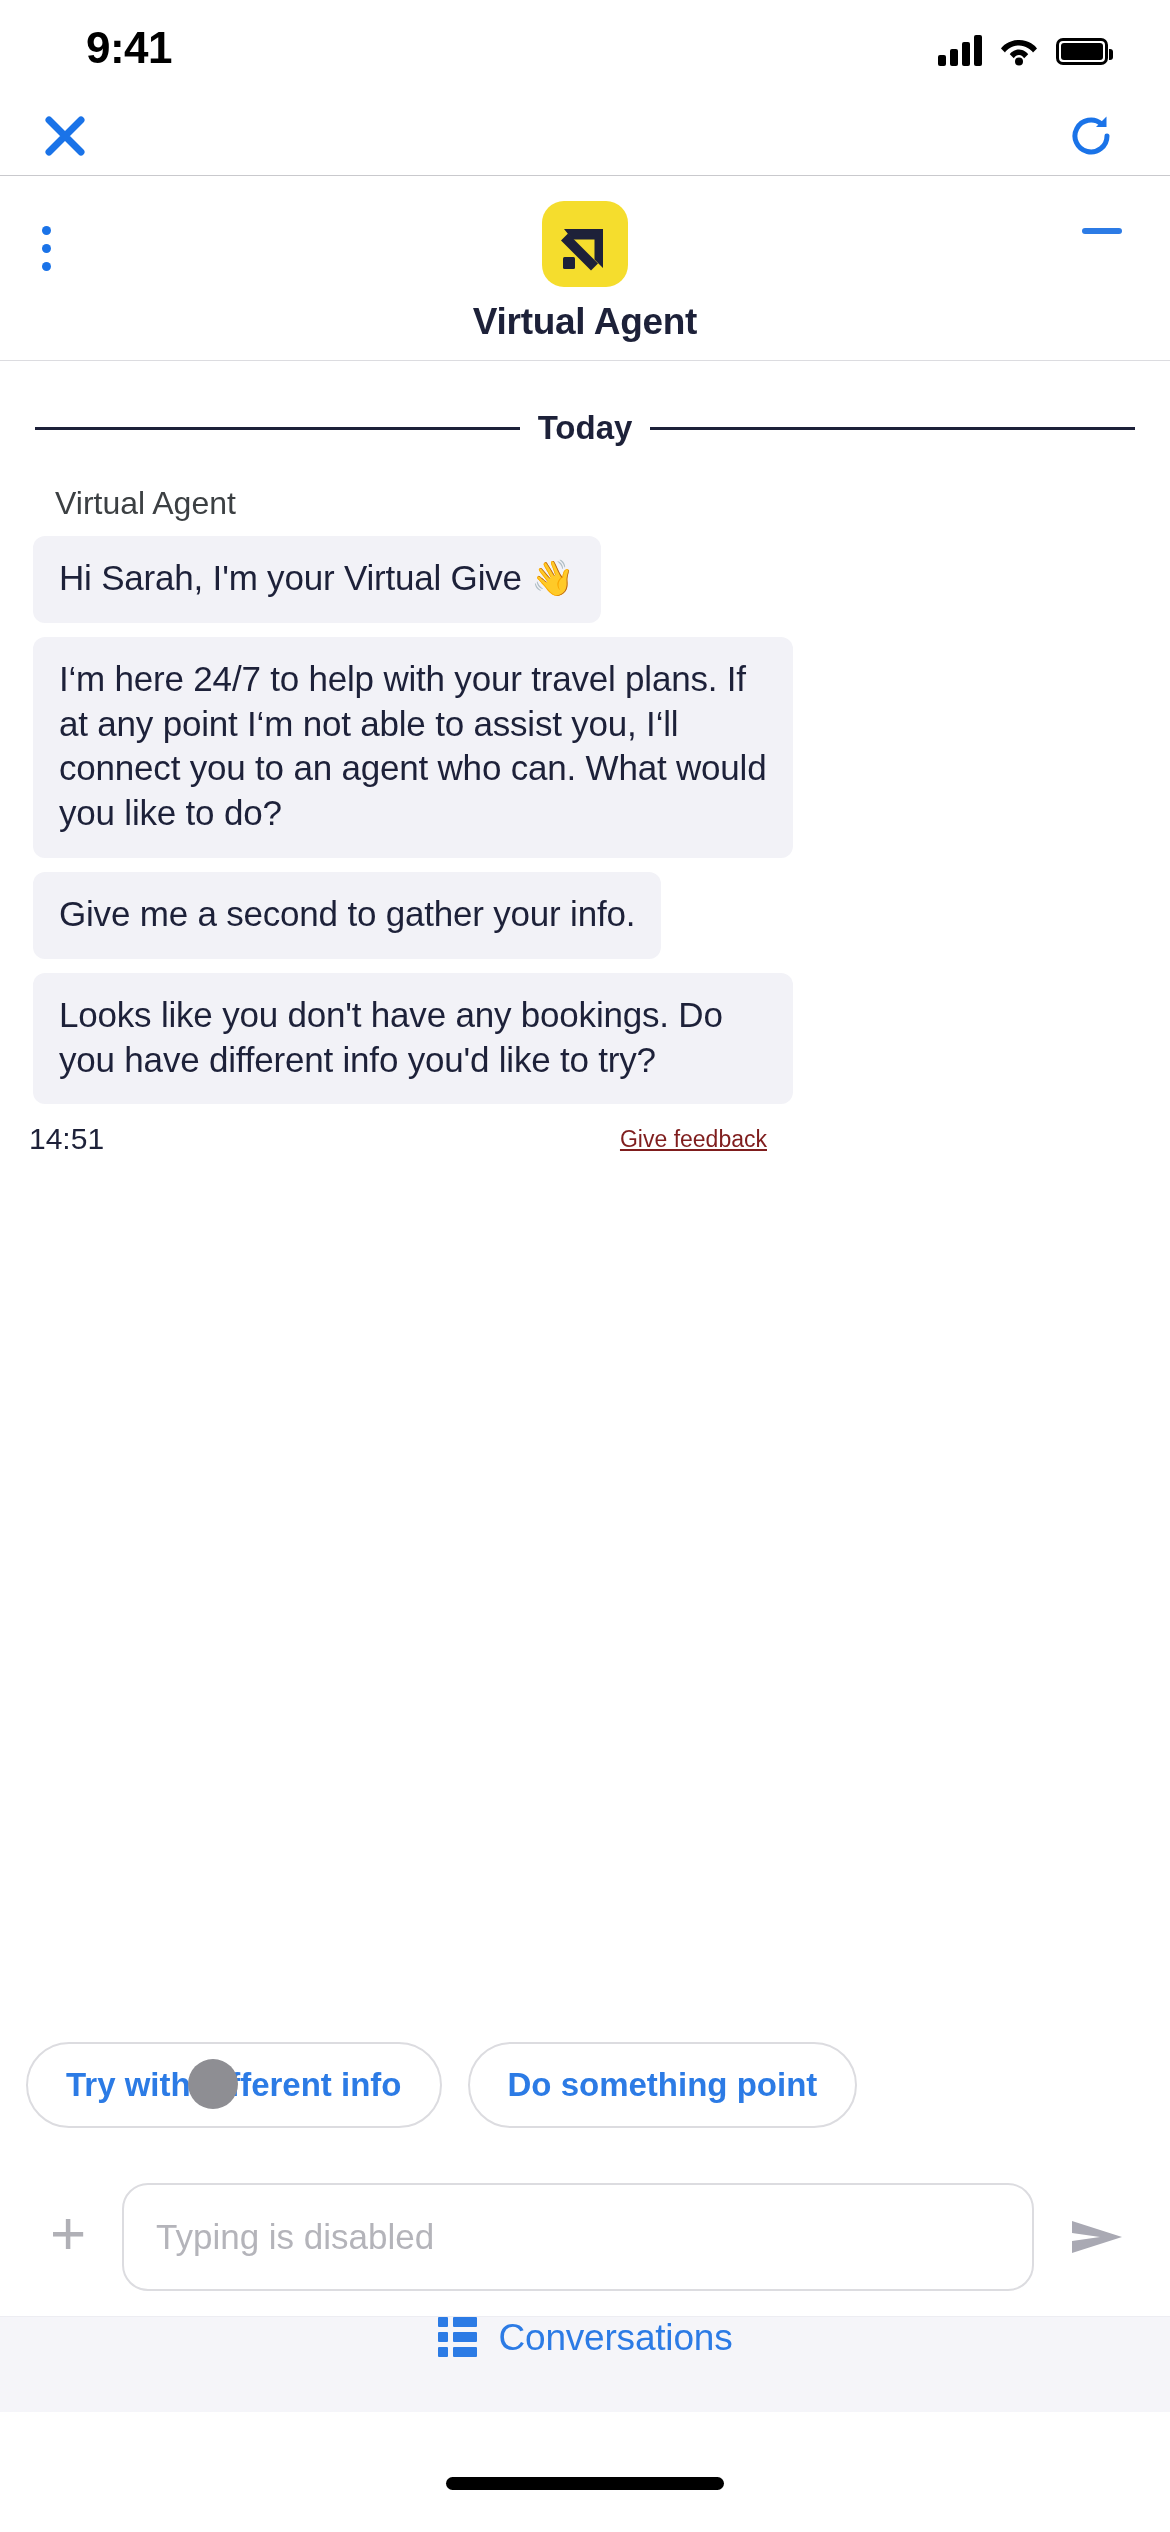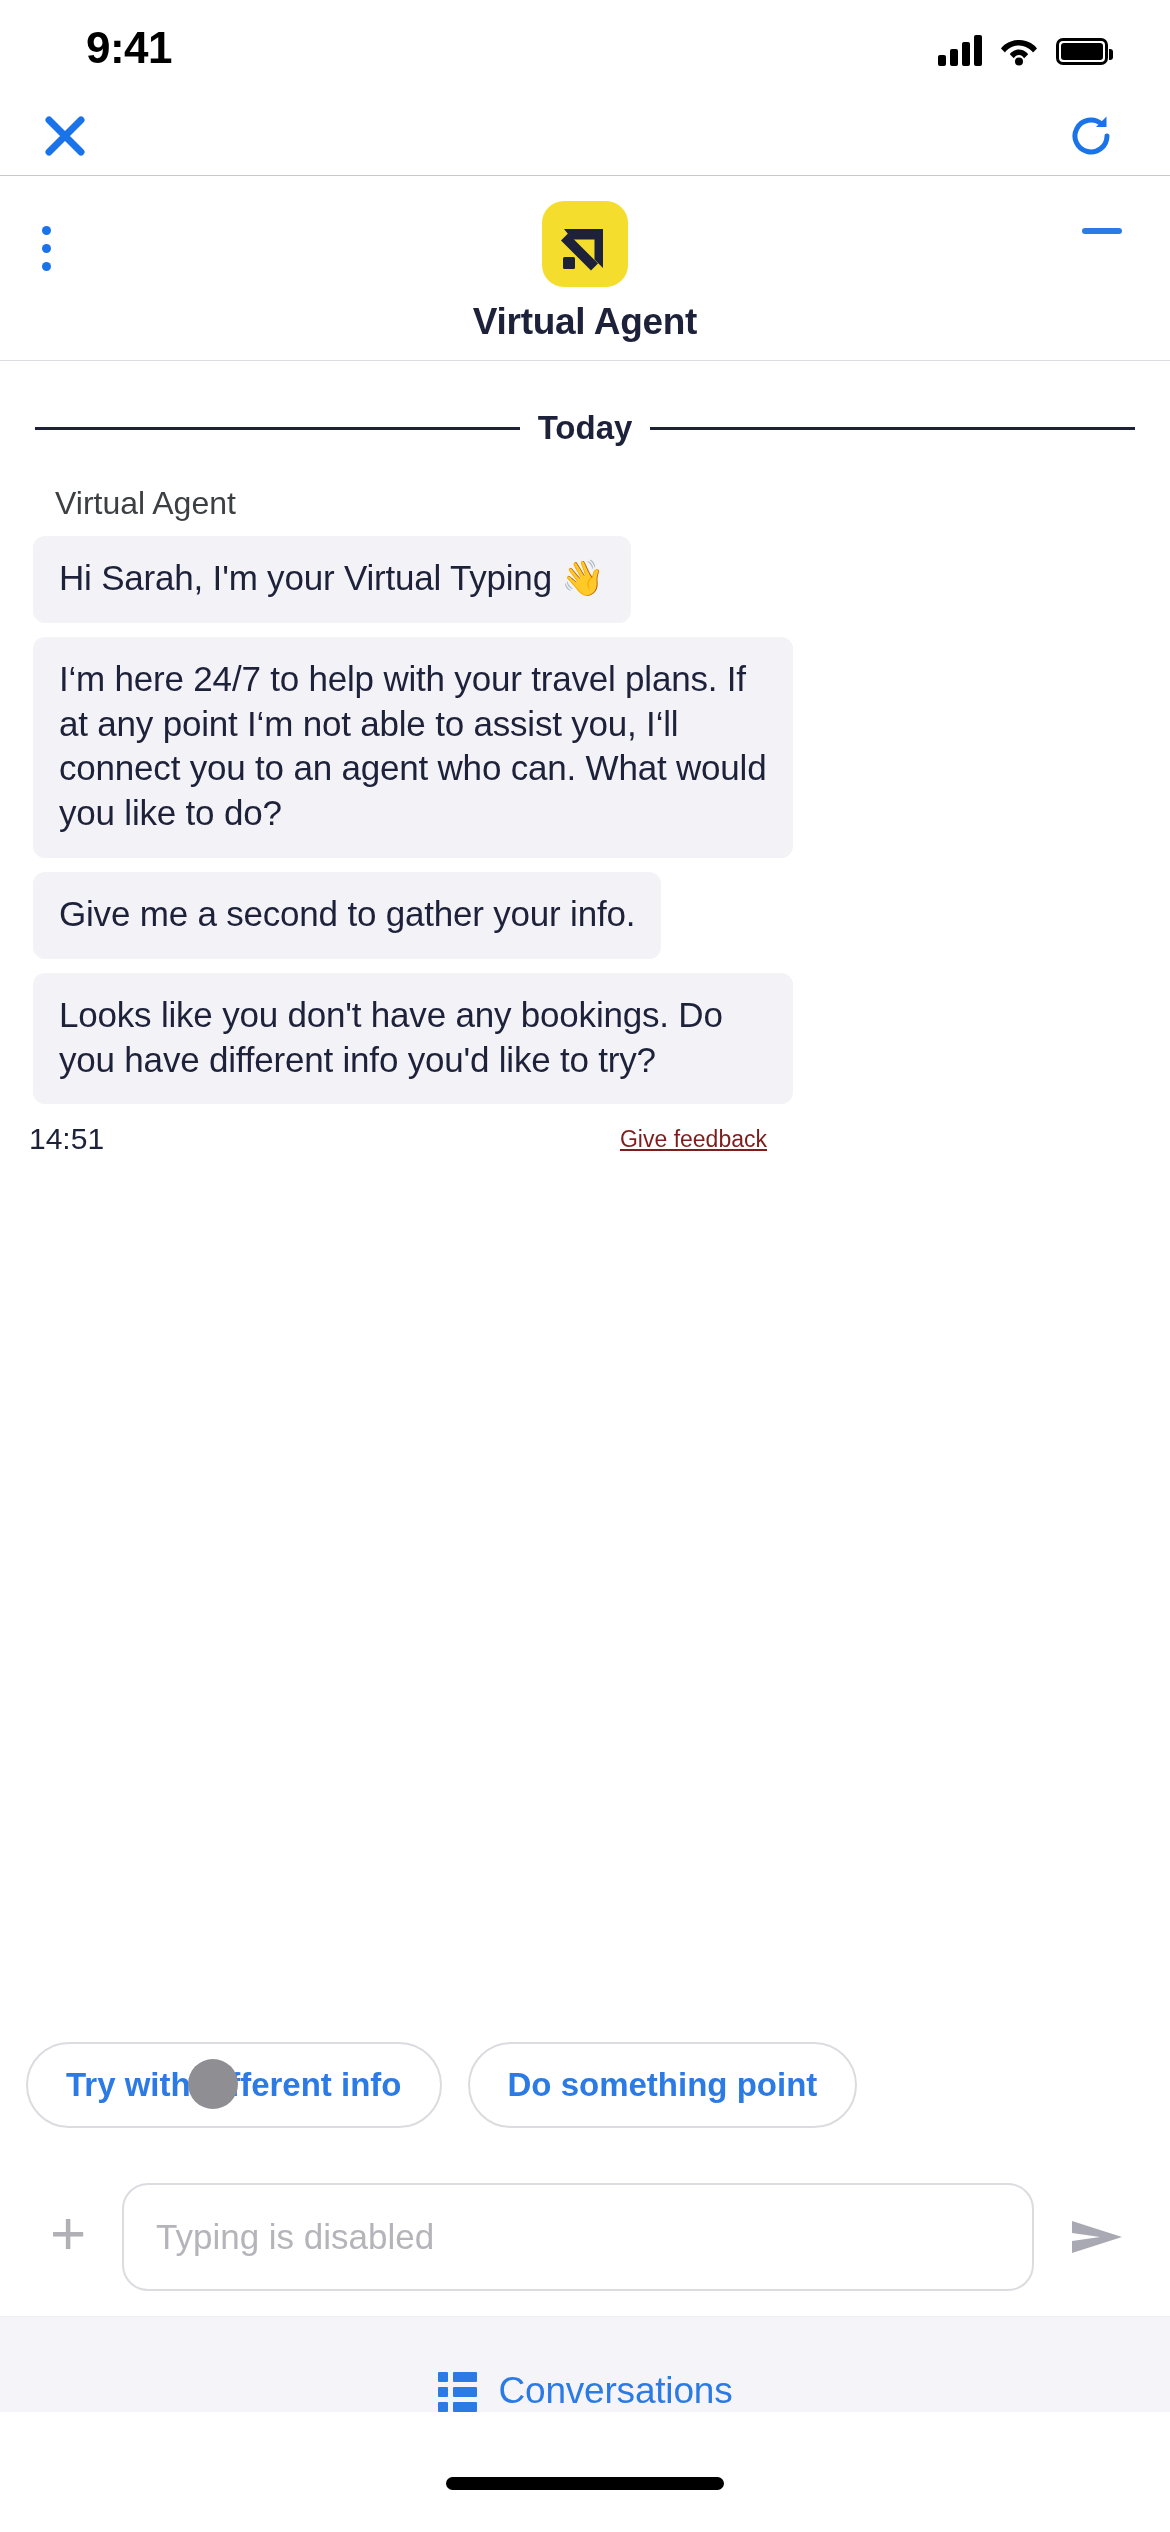--- a/index.html
+++ b/index.html
@@ -188,21 +188,21 @@
     font-family:"Liberation Sans", sans-serif;
     outline:none;
   }
   .text-input::placeholder { color:#b4b4ba; }
   .send-btn { cursor:pointer; display:flex; align-items:center; padding:10px; }
 
   
   .footer-tab {
     flex:0 0 96px;
     background:#f5f5f9;
-    display:flex; align-items:flex-end; justify-content:center;
+    display:flex; align-items:flex-start; justify-content:center;
     gap:22px;
     cursor:pointer;
     border-top:1px solid #ededf2;
   }
   .conv-icon { display:flex; gap:5px; align-items:center; }
   .conv-icon .bar-col { display:flex; flex-direction:column; gap:5px; }
   .conv-icon .bar-col i { display:block; background:#2c7be5; border-radius:1px; }
   .footer-label { font-size:37px; color:#2c7be5; font-weight:400; letter-spacing:-0.2px; }
 
   
@@ -277,21 +277,21 @@
 
   <div class="chat">
     <div class="day-divider">
       <div class="rule"></div>
       <div class="label">Today</div>
       <div class="rule"></div>
     </div>
 
     <div class="sender-name">Virtual Agent</div>
 
-    <div class="bubble" style="max-width:620px;">Hi Sarah, I'm your Virtual Typing 👋</div>
+    <div class="bubble" style="max-width:620px;">Hi Sarah, I'm your Virtual Give 👋</div>
     <div class="bubble wide">I‘m here 24/7 to help with your travel plans. If at any point I‘m not able to assist you, I‘ll connect you to an agent who can. What would you like to do?</div>
     <div class="bubble" style="max-width:680px;">Give me a second to gather your info.</div>
     <div class="bubble wide">Looks like you don't have any bookings. Do you have different info you'd like to try?</div>
 
     <div class="meta-row">
       <div class="timestamp">14:51</div>
       <div class="feedback-link">Give feedback</div>
     </div>
   </div>
 

